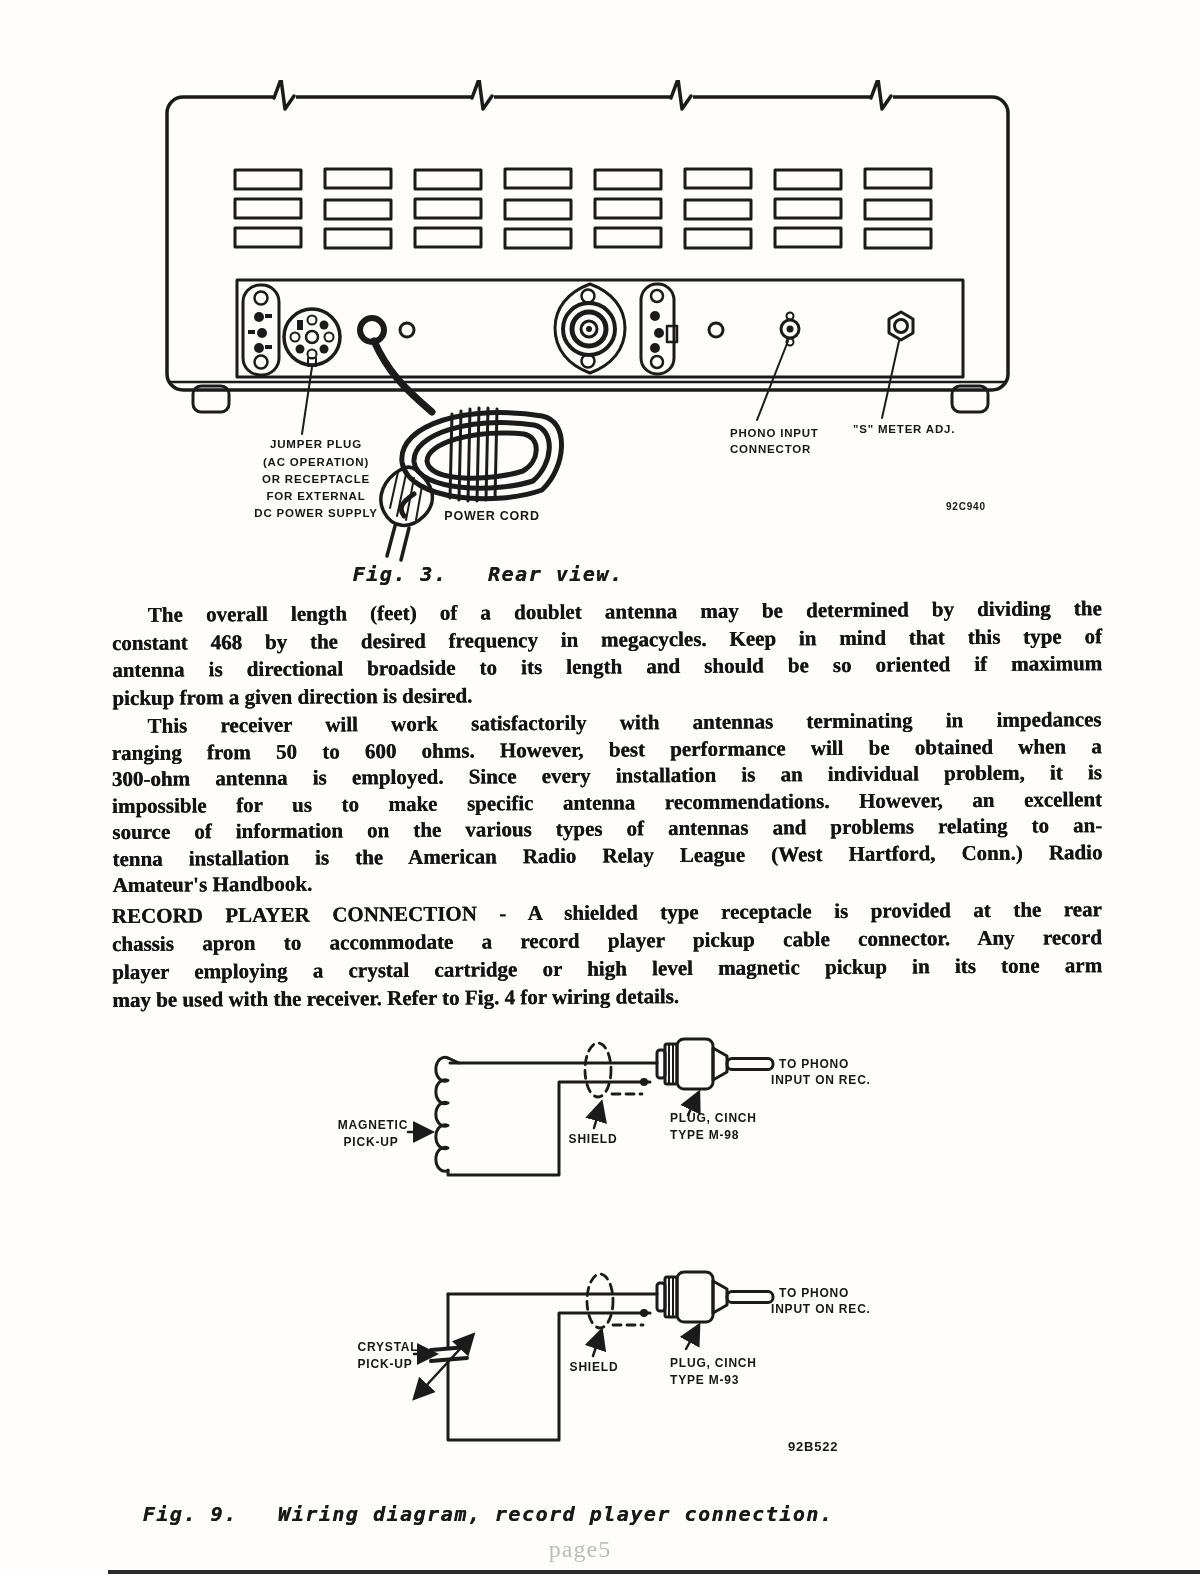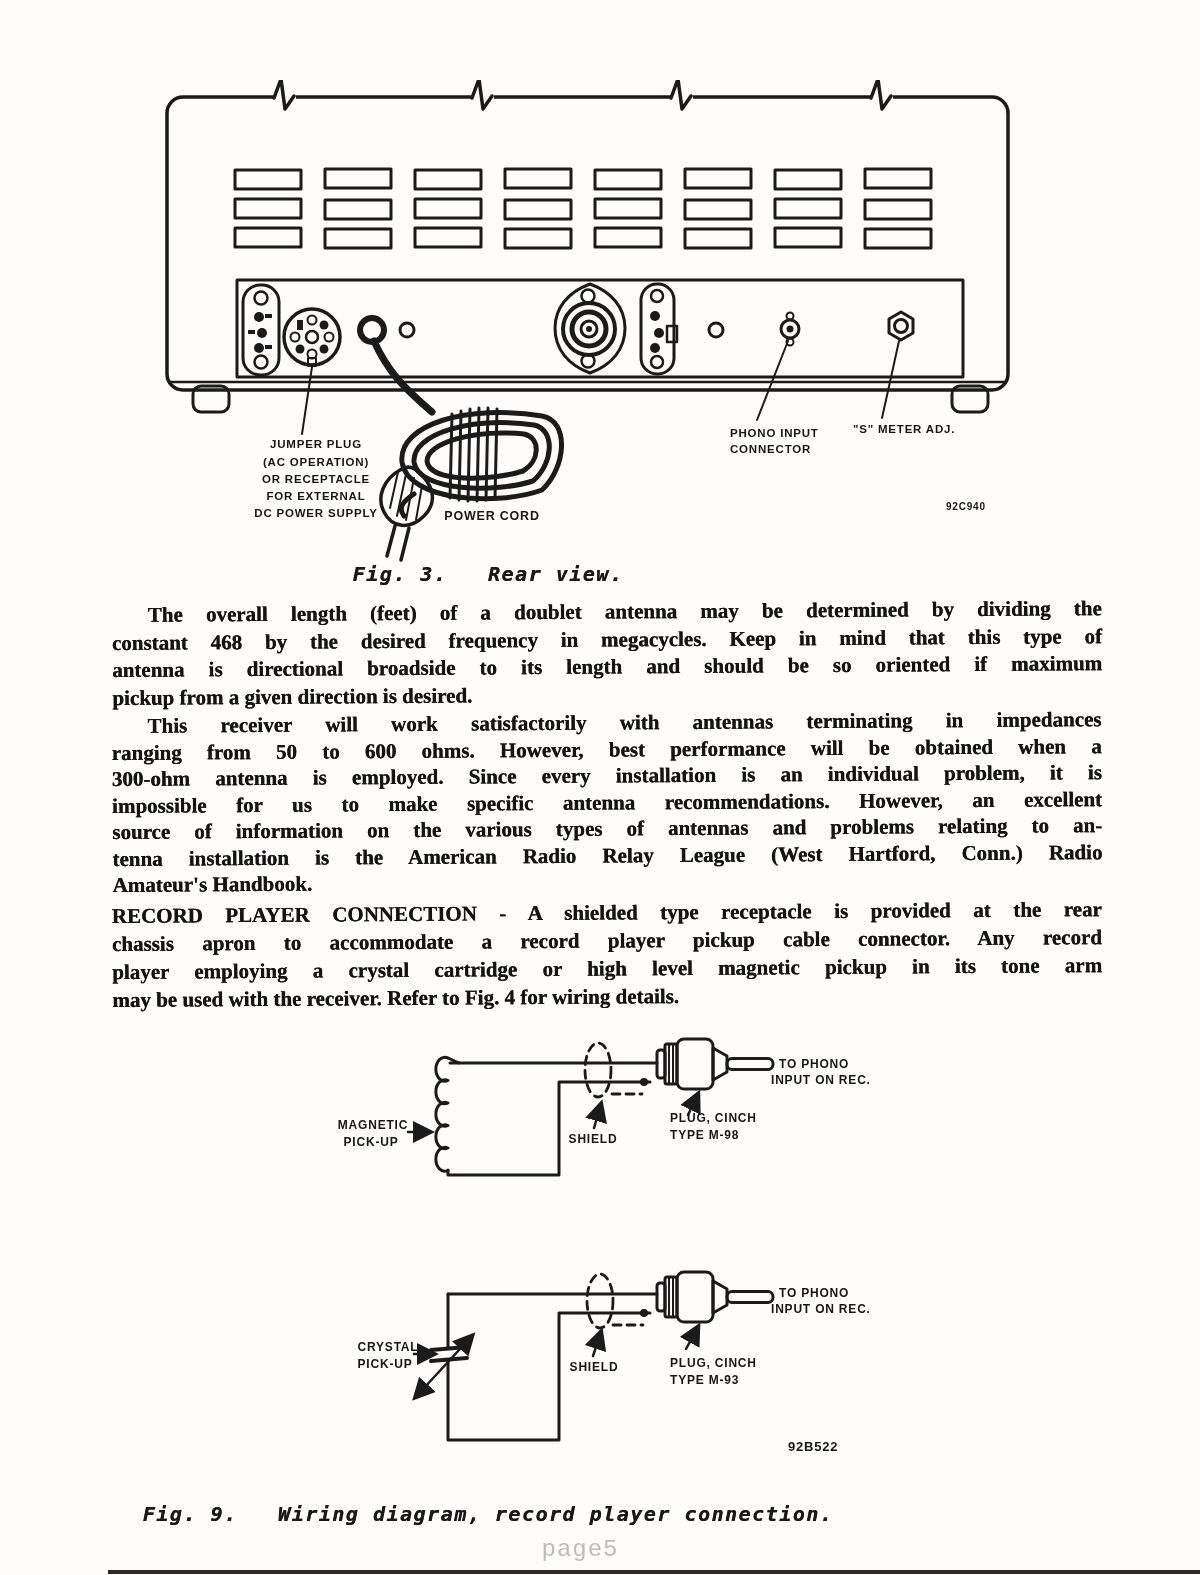--- a/index.html
+++ b/index.html
@@ -16,21 +16,21 @@
   .para.indent .tline:first-child{text-indent:36px;}
   #para1{top:602px;line-height:27.5px;}
   #para2{top:713px;line-height:26.5px;}
   #para3{top:902px;line-height:28px;}
   .caption{position:absolute;left:0;width:976px;text-align:center;white-space:pre;
            font-family:"DejaVu Sans Mono",monospace;font-style:italic;font-weight:700;
            font-size:20px;letter-spacing:1.5px;color:#191919;text-shadow:0.3px 0 0 currentColor;}
   #cap3{top:562px;}
   #cap4{top:1502px;}
   .pagenum{position:absolute;left:0;top:1536px;width:1160px;text-align:center;
-           font-family:Liberation Mono, monospace;font-size:24px;color:#bcbcbc;letter-spacing:1px;}
+           font-family:Liberation Serif, serif;font-size:24px;color:#bcbcbc;letter-spacing:1px;}
   .scan-edge{position:absolute;left:108px;top:1570px;width:1092px;height:4px;background:#2a2a2a;}
 </style>
 </head>
 <body>
 
 <div class="page">
 
   <svg style="top:80px" width="1200" height="500" viewBox="0 80 1200 500">
 
     <g class="ink" stroke-width="3">

